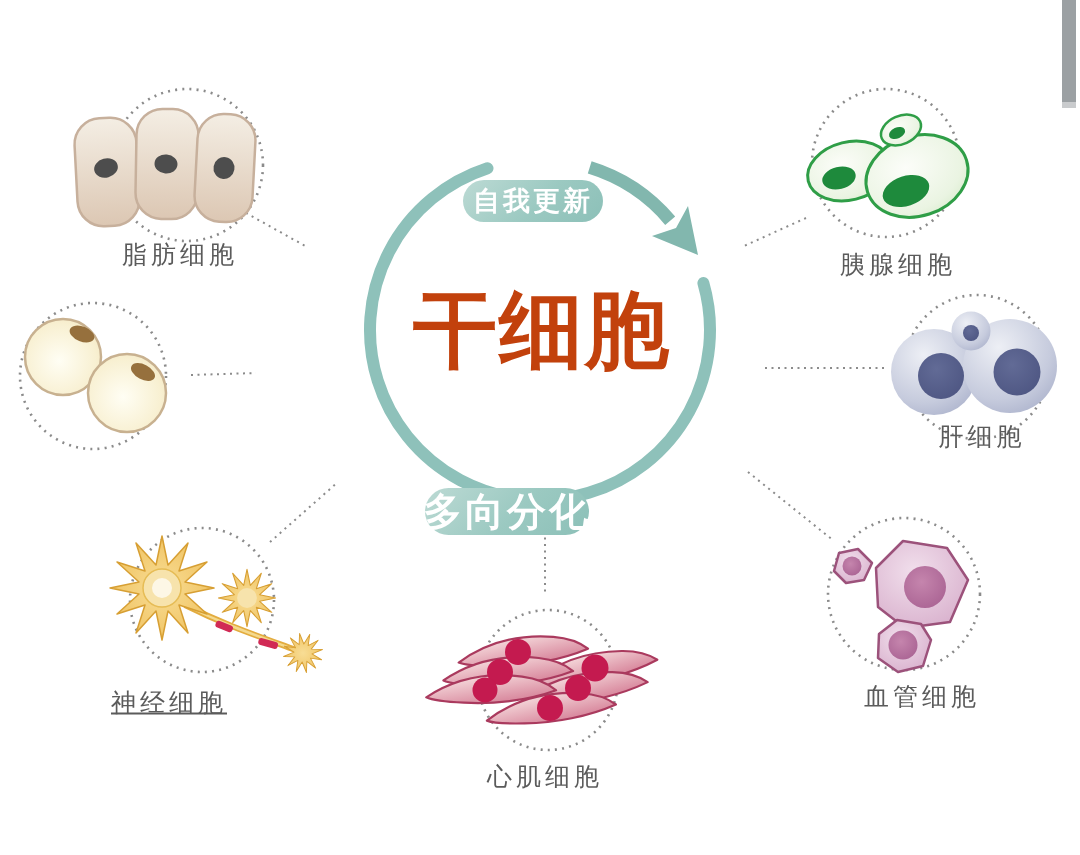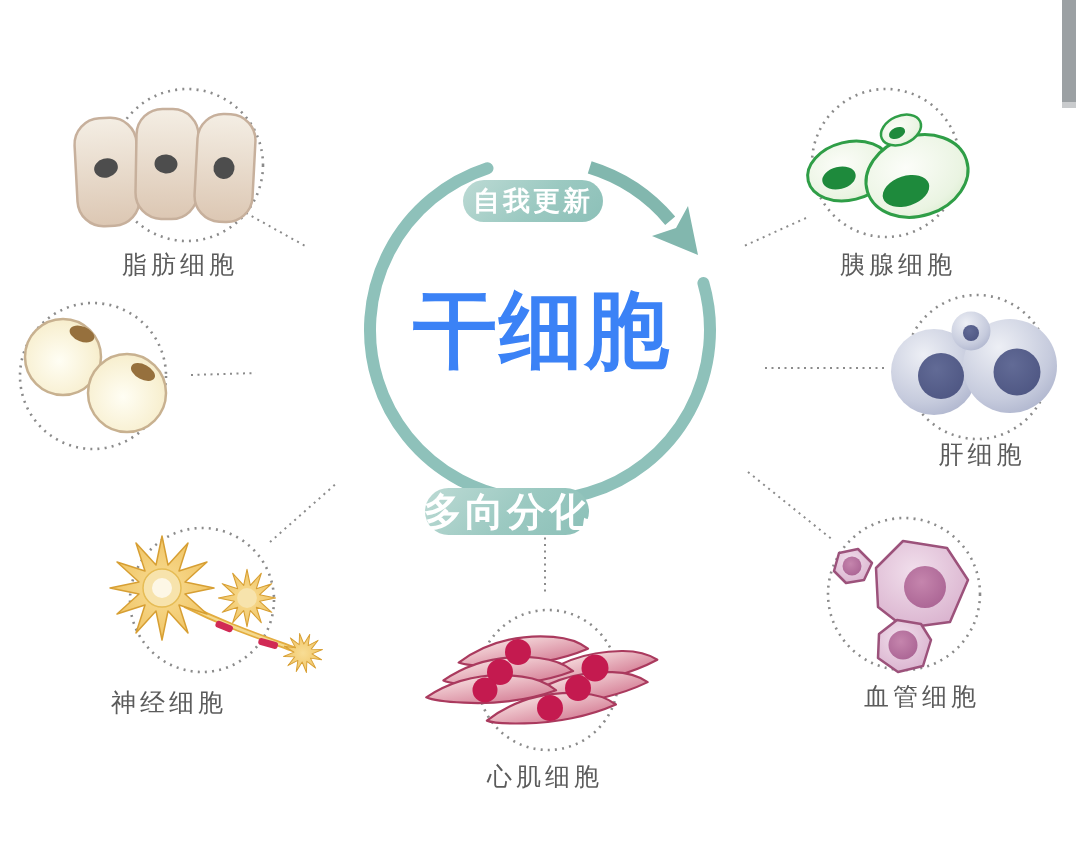--- a/index.html
+++ b/index.html
@@ -2,21 +2,21 @@
 <html><head>
 <meta charset="utf-8">
 <style>
   html,body{margin:0;padding:0;background:#fff;}
   .stage{position:relative;width:1080px;height:855px;background:#ffffff;overflow:hidden;
          font-family:"Liberation Sans","DejaVu Sans",sans-serif;}
   svg{position:absolute;left:0;top:0;}
   .title{position:absolute;left:545px;top:42px;transform:translateX(-50%);
          font-size:40px;color:#3d3d3d;letter-spacing:18px;white-space:nowrap;font-weight:400;}
   .stem-label{position:absolute;left:542px;top:331px;transform:translate(-50%,-50%);
-         font-size:84px;font-weight:700;color:#3b82f6;letter-spacing:2px;white-space:nowrap;}
+         font-size:84px;font-weight:700;color:#c2410c;letter-spacing:2px;white-space:nowrap;}
   .pill{position:absolute;display:flex;align-items:center;justify-content:center;
         color:#ffffff;font-weight:700;border-radius:999px;white-space:nowrap;
         background:linear-gradient(135deg,#bcdad4 0%,#9bc9c1 55%,#8cc0b8 100%);margin-top:37px;}
   .pill-top{left:463px;top:143px;width:140px;height:42px;font-size:27px;letter-spacing:3px;}
   .pill-bottom{left:425px;top:451px;width:164px;height:47px;font-size:39px;letter-spacing:3px;}
   .cell-label{position:absolute;transform:translate(-50%,-50%);color:#5b5b5b;
         font-size:25px;letter-spacing:4px;white-space:nowrap;}
   .scrollbar{position:absolute;left:1062px;top:0;width:14px;height:102px;background:#9ba0a3;}
   .scrollbar-fade{position:absolute;left:1062px;top:102px;width:14px;height:6px;background:#c9cbcd;}
 </style>
@@ -185,22 +185,22 @@
 
   <div class="stem-label">干细胞</div>
 
   <div class="pill pill-top">
     <span>自我更新</span>
   </div>
   <div class="pill pill-bottom">
     <span>多向分化</span>
   </div>
 
-  <div class="cell-label" style="left:180px;top:264px;font-family:Liberation Mono, monospace;">脂肪细胞</div>
-  <div class="cell-label" style="left:169px;top:702px;">神经细胞</div>
+  <div class="cell-label" style="left:180px;top:254px;font-family:Liberation Mono, monospace;">脂肪细胞</div>
+  <div class="cell-label" style="left:169px;top:702px;text-decoration:underline;">神经细胞</div>
   <div class="cell-label" style="left:898px;top:264px;">胰腺细胞</div>
   <div class="cell-label" style="left:545px;top:776px;">心肌细胞</div>
-  <div class="cell-label" style="left:982px;top:454px;">肝细胞</div>
+  <div class="cell-label" style="left:982px;top:436px;">肝细胞</div>
   <div class="cell-label" style="left:922px;top:696px;text-align:right;">血管细胞</div>
 
   <div class="scrollbar"></div>
   <div class="scrollbar-fade"></div>
 </div>
 
 </body></html>

